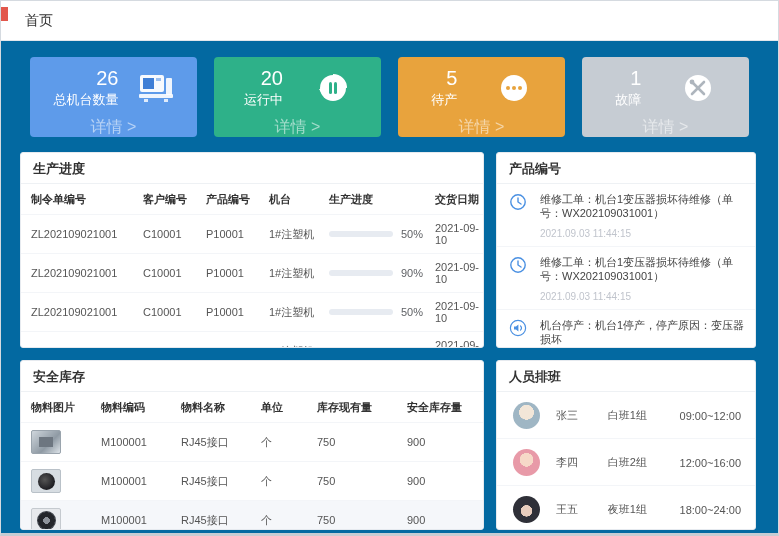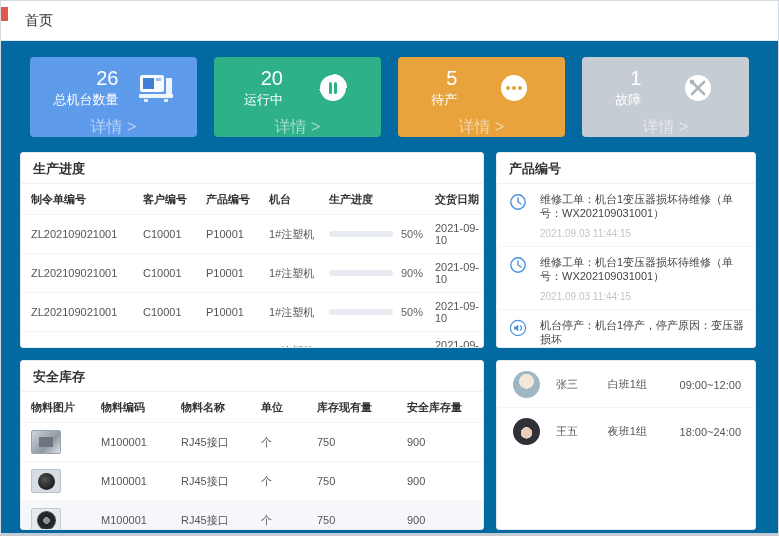--- a/index.html
+++ b/index.html
@@ -336,28 +336,35 @@
               <td>RJ45接口</td>
               <td>个</td>
               <td>750</td>
               <td>900</td>
             </tr>
           </tbody>
         </table>
       </div>
 
       <div class="panel h170">
+        <div class="panel-title">人员排班</div>
 
         <div class="person-row">
           <span class="avatar avatar-1"></span>
           <span class="person-name">张三</span>
           <span class="person-shift">白班1组</span>
           <span class="person-time">09:00~12:00</span>
         </div>
 
+        <div class="person-row">
+          <span class="avatar avatar-2"></span>
+          <span class="person-name">李四</span>
+          <span class="person-shift">白班2组</span>
+          <span class="person-time">12:00~16:00</span>
+        </div>
 
         <div class="person-row">
           <span class="avatar avatar-3"></span>
           <span class="person-name">王五</span>
           <span class="person-shift">夜班1组</span>
           <span class="person-time">18:00~24:00</span>
         </div>
       </div>
 
     </div>

